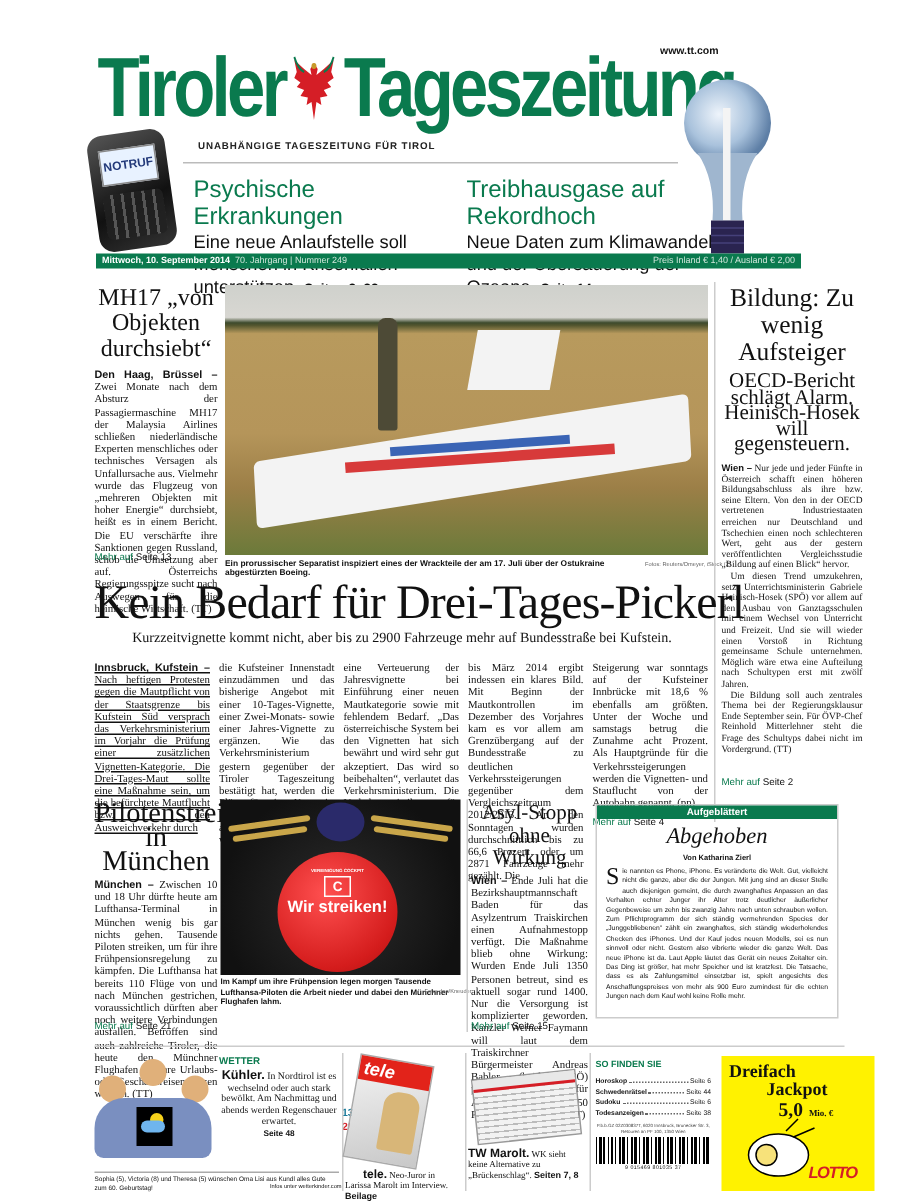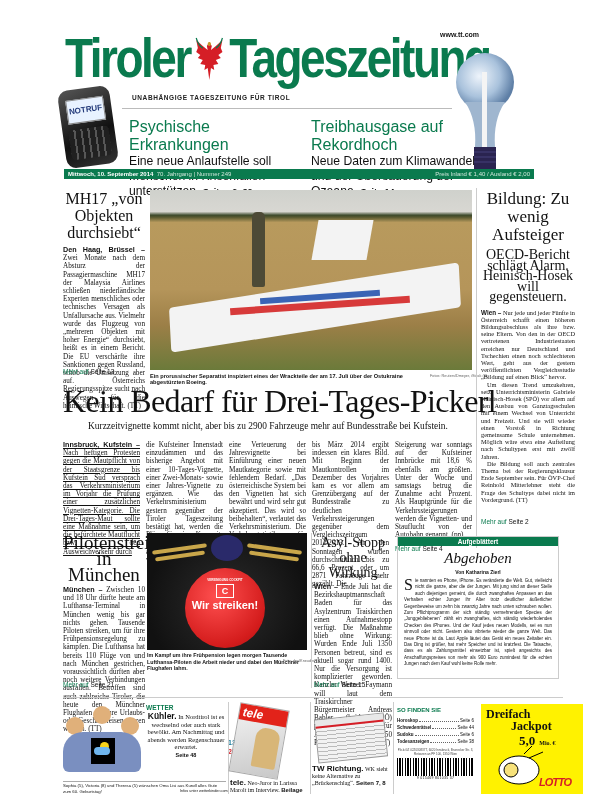--- a/index.html
+++ b/index.html
@@ -187,28 +187,28 @@
 <div class="abs hline" style="left:63px;top:781px;width:163px;background:#aaa;"></div>
 <div class="abs sans" style="left:63px;top:783px;width:163px;font-size:4.3px;line-height:5.5px;">Sophia (5), Victoria (8) und Theresa (5) wünschen Oma Lisi aus Kundl alles Gute zum 60. Geburtstag!</div>
 <div class="abs sans" style="left:180px;top:789px;font-size:3.8px;">Infos unter wetterkinder.com</div>
 
 <div class="abs vline" style="left:228px;top:702px;height:92px;"></div>
 
 <div class="abs" style="left:234px;top:706px;width:50px;height:70px;background:linear-gradient(160deg,#f4f4f4,#c8c8c8);transform:rotate(10deg);border:1px solid #aaa;">
   <div class="sans" style="background:#e2231a;color:#fff;font-weight:bold;font-style:italic;font-size:12px;padding:1px 3px;">tele</div>
   <div class="abs" style="left:20px;top:20px;width:24px;height:40px;background:#d8b678;border-radius:10px 10px 2px 2px;"></div>
 </div>
-<div class="abs" style="left:230px;top:779px;width:75px;font-size:6px;line-height:7px;"><b class="sans" style="font-size:8px;">tele.</b> <span>Neo-Juror in Larissa Marolt im Interview.</span> <b class="sans">Beilage</b></div>
+<div class="abs" style="left:230px;top:779px;width:75px;font-size:6px;line-height:7px;"><b class="sans" style="font-size:8px;margin-left:12px;">tele.</b> <span>Neo-Juror in Larissa Marolt im Interview.</span> <b class="sans">Beilage</b></div>
 
 <div class="abs vline" style="left:310px;top:702px;height:92px;"></div>
 
 <div class="abs" style="left:316px;top:716px;width:70px;height:44px;background:repeating-linear-gradient(180deg,#f2f2f2 0 3px,#bbb 3px 4px);transform:rotate(-6deg);border:1px solid #999;">
   <div style="height:8px;background:#e8e8e8;border-bottom:2px solid #d51e26;"></div>
 </div>
-<div class="abs" style="left:312px;top:765px;width:78px;font-size:6px;line-height:7px;"><b class="sans" style="font-size:8px;">TW Richtung.</b> <span>WK sieht keine Alternative zu „Brückenschlag“.</span> <b class="sans">Seiten 7, 8</b></div>
+<div class="abs" style="left:312px;top:765px;width:78px;font-size:6px;line-height:7px;"><b class="sans" style="font-size:8px;">TW Marolt.</b> <span>WK sieht keine Alternative zu „Brückenschlag“.</span> <b class="sans">Seiten 7, 8</b></div>
 
 <div class="abs vline" style="left:393px;top:702px;height:92px;"></div>
 
 <div class="abs sans" style="left:397px;top:707px;width:77px;">
   <div class="green" style="font-size:6px;font-weight:bold;">SO FINDEN SIE</div>
   <div style="margin-top:4px;font-size:4.5px;line-height:7px;">
     <div style="display:flex;">
         <b>Horoskop</b>
         <span style="flex:1;border-bottom:1px dotted #666;margin:0 1px 2px;"></span>
         <span>Seite 6</span>

